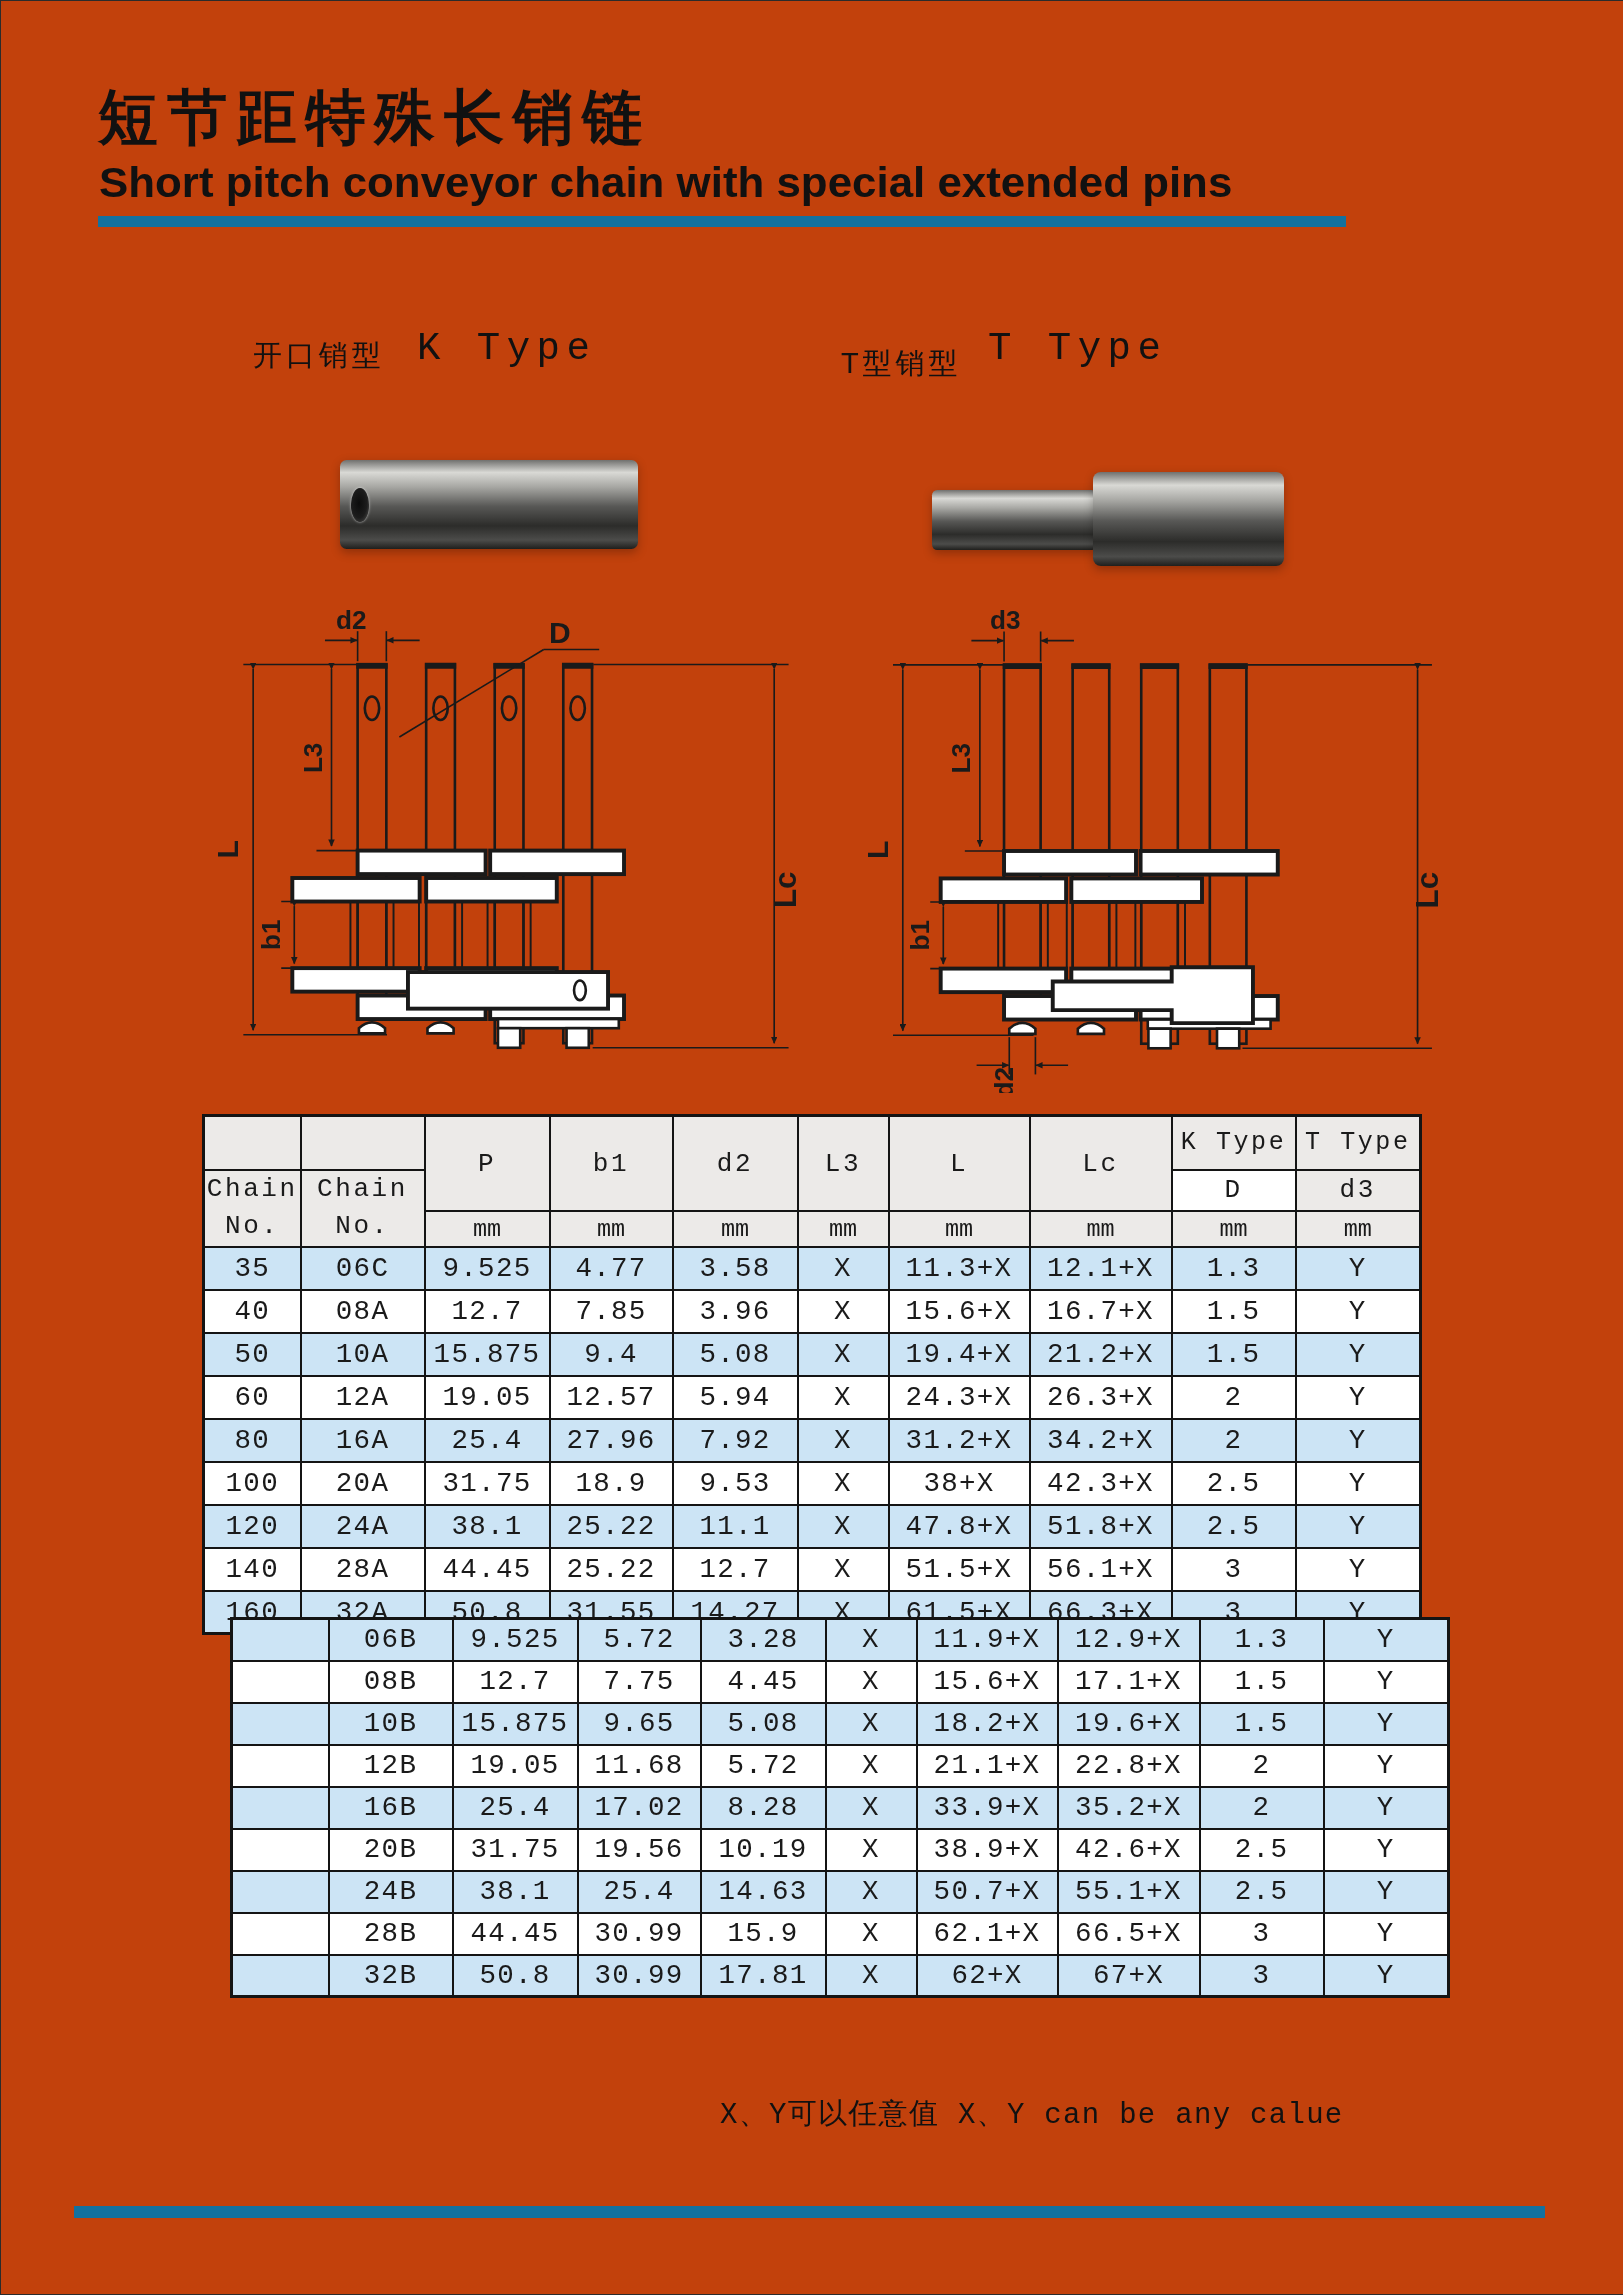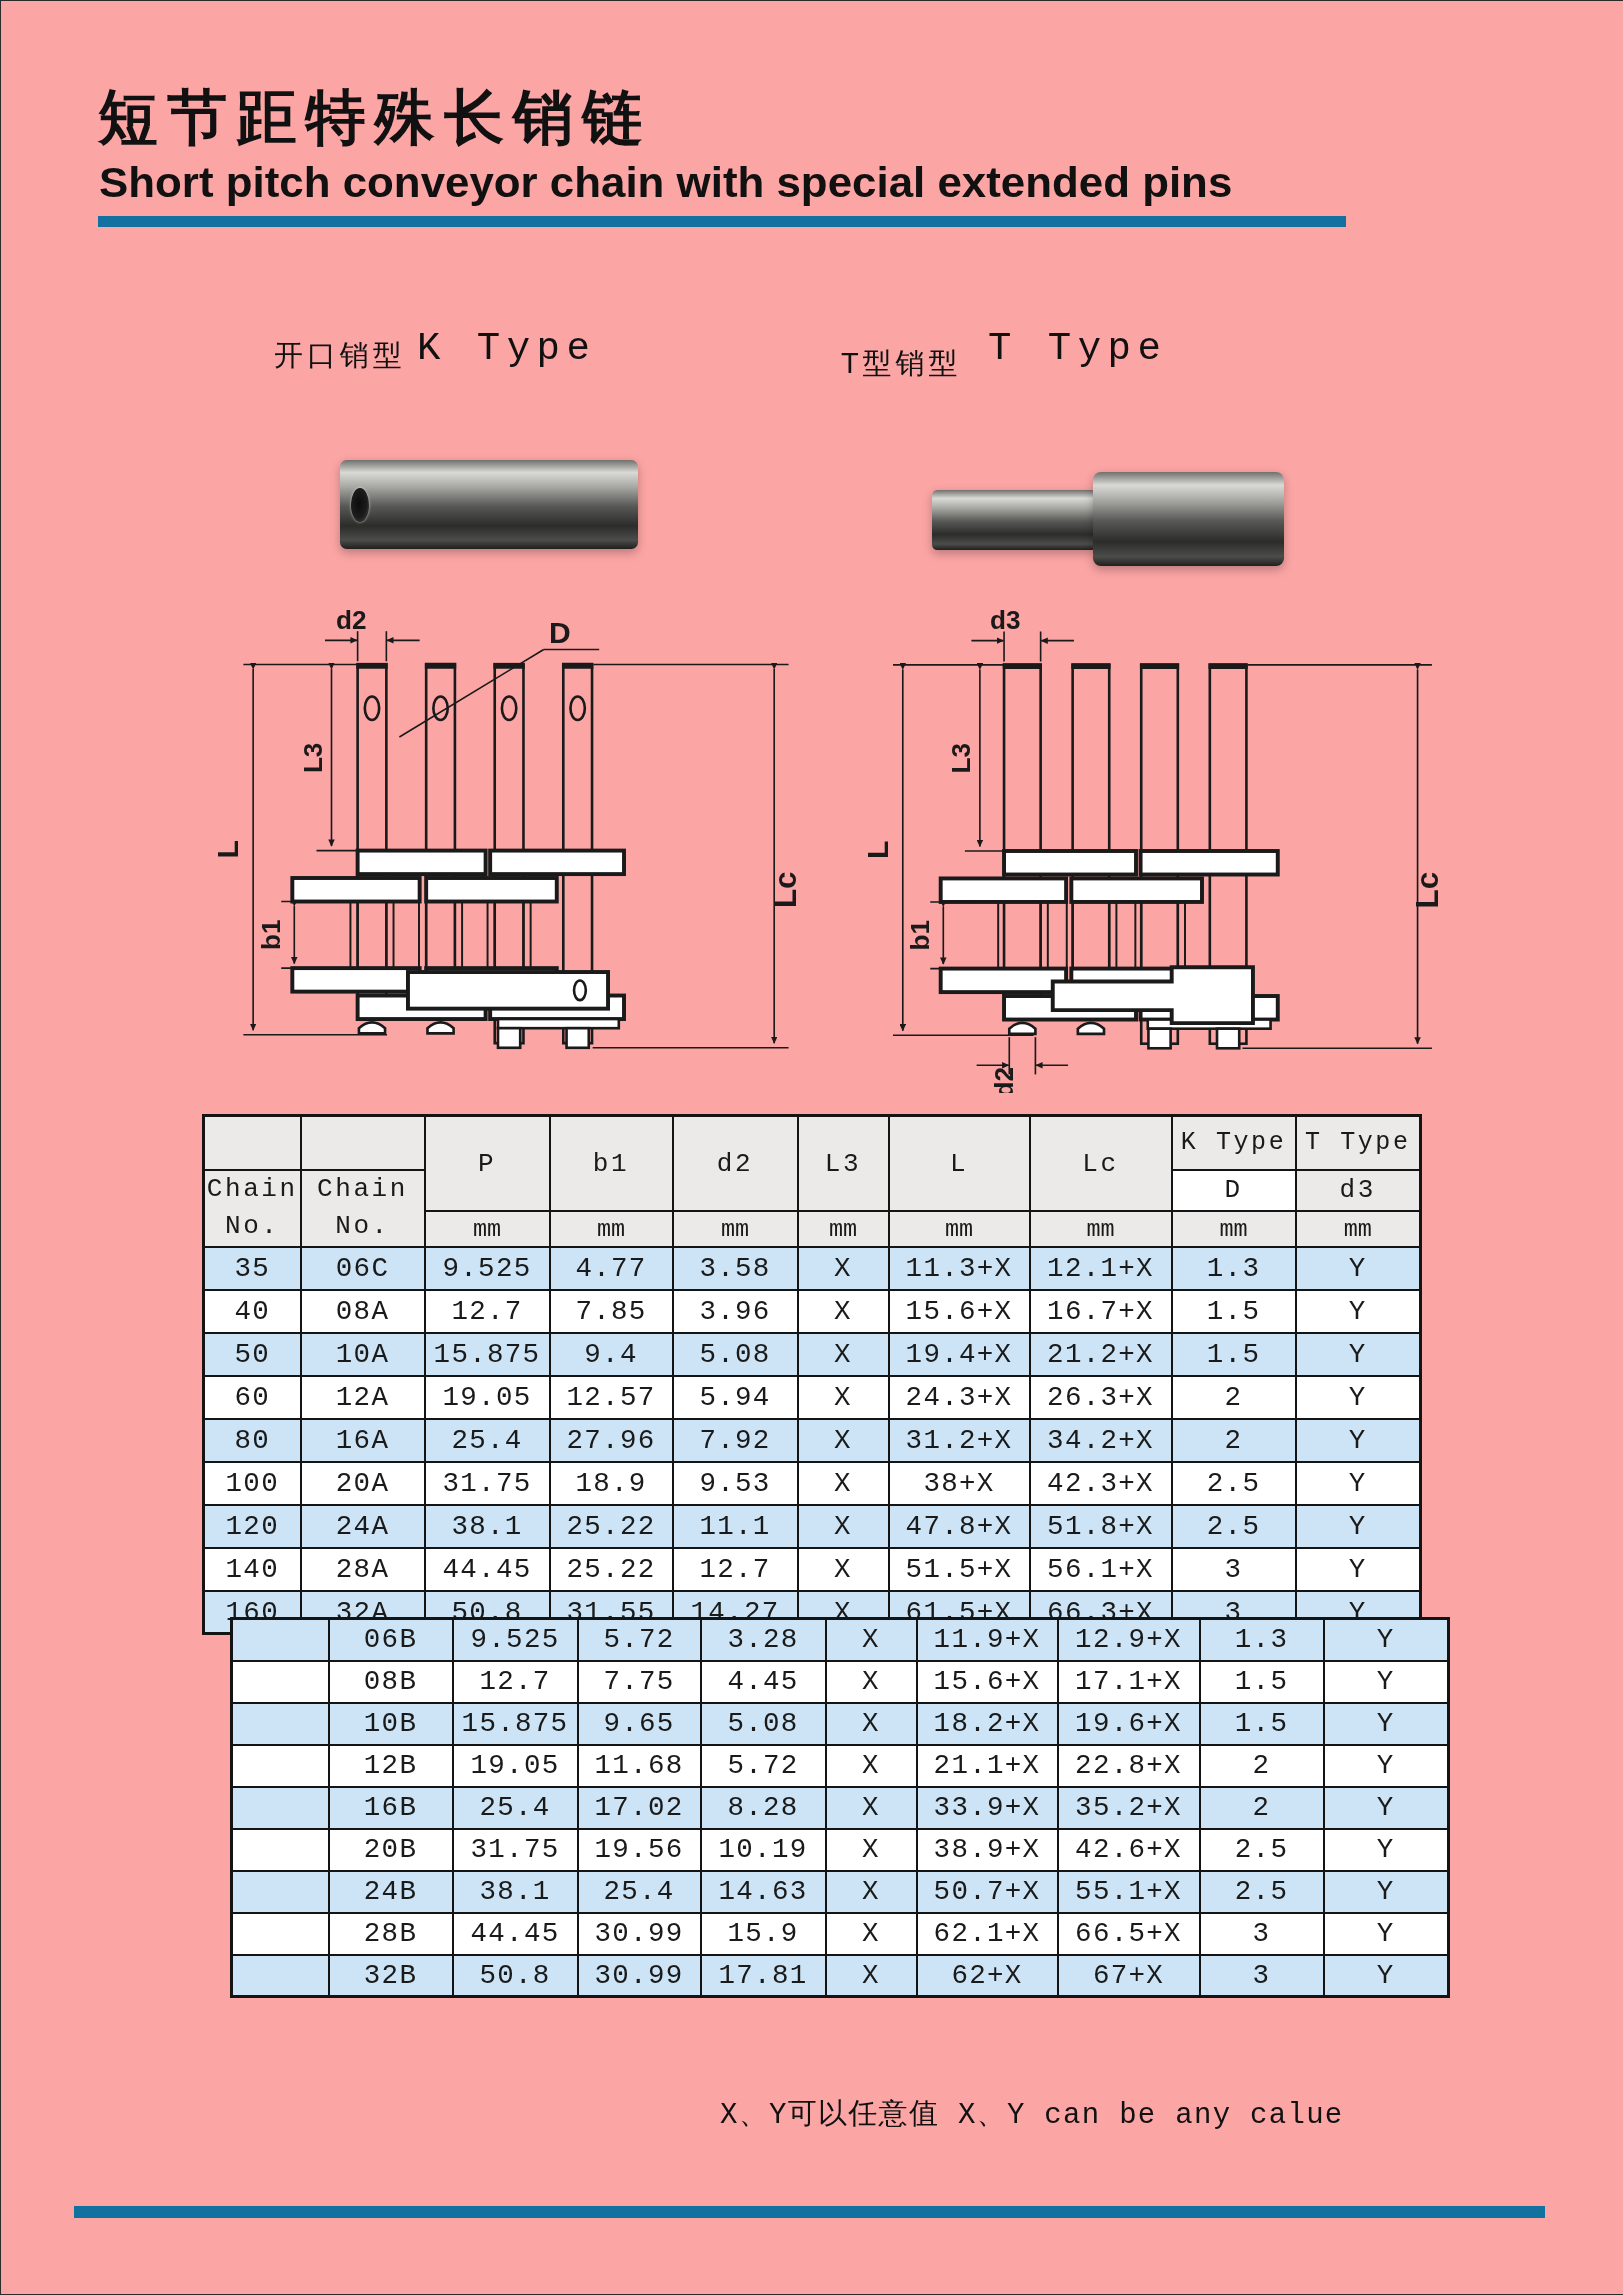--- a/index.html
+++ b/index.html
@@ -1,17 +1,17 @@
 <!DOCTYPE html>
 <html style="--accent: #13719f; --rowblue: #cce4f5; --hdrgray: #eceae8;font-size:10.5px"><head>
 <meta charset="utf-8">
 <style>
   html,body{margin:0;padding:0;background:#888;}
   .page{
-    position:relative; width:1624px; height:2295px; background:#fca5a5;
+    position:relative; width:1624px; height:2295px; background:#c2410c;
     border:1.3px solid #2b2b2b; box-sizing:border-box; overflow:hidden;
     font-family:"Liberation Sans", sans-serif; color:#1a1a1a;
   }
   
   .title-zh{
     position:absolute; left:97px; top:77px; font-size:60px; font-weight:bold;
     letter-spacing:9.2px; color:#111; font-family:"Liberation Sans", sans-serif;
   }
   .title-en{
     position:absolute; left:98px; top:157px; font-size:43px; font-weight:bold;
@@ -64,21 +64,21 @@
 </style>
 </head>
 <body>
 
 <div class="page">
 
   <div class="title-zh">短节距特殊长销链</div>
   <div class="title-en">Short  pitch  conveyor chain with special extended pins</div>
   <div class="bar bar-top"></div>
 
-  <div class="pt-label-zh" style="left:273px; top:335px;">开口销型</div>
+  <div class="pt-label-zh" style="left:252px; top:335px;">开口销型</div>
   <div class="pt-label-en" style="left:416px; top:326px;">K Type</div>
   <div class="pt-label-zh" style="left:840px; top:335px;margin-top:8px;">T型销型</div>
   <div class="pt-label-en" style="left:987px; top:326px;">T Type</div>
 
   <div class="pin-photo pin-photo-k">
     <div class="pin-hole"></div>
   </div>
   <div class="pin-photo pin-photo-t-small"></div>
   <div class="pin-photo pin-photo-t-big"></div>
 

